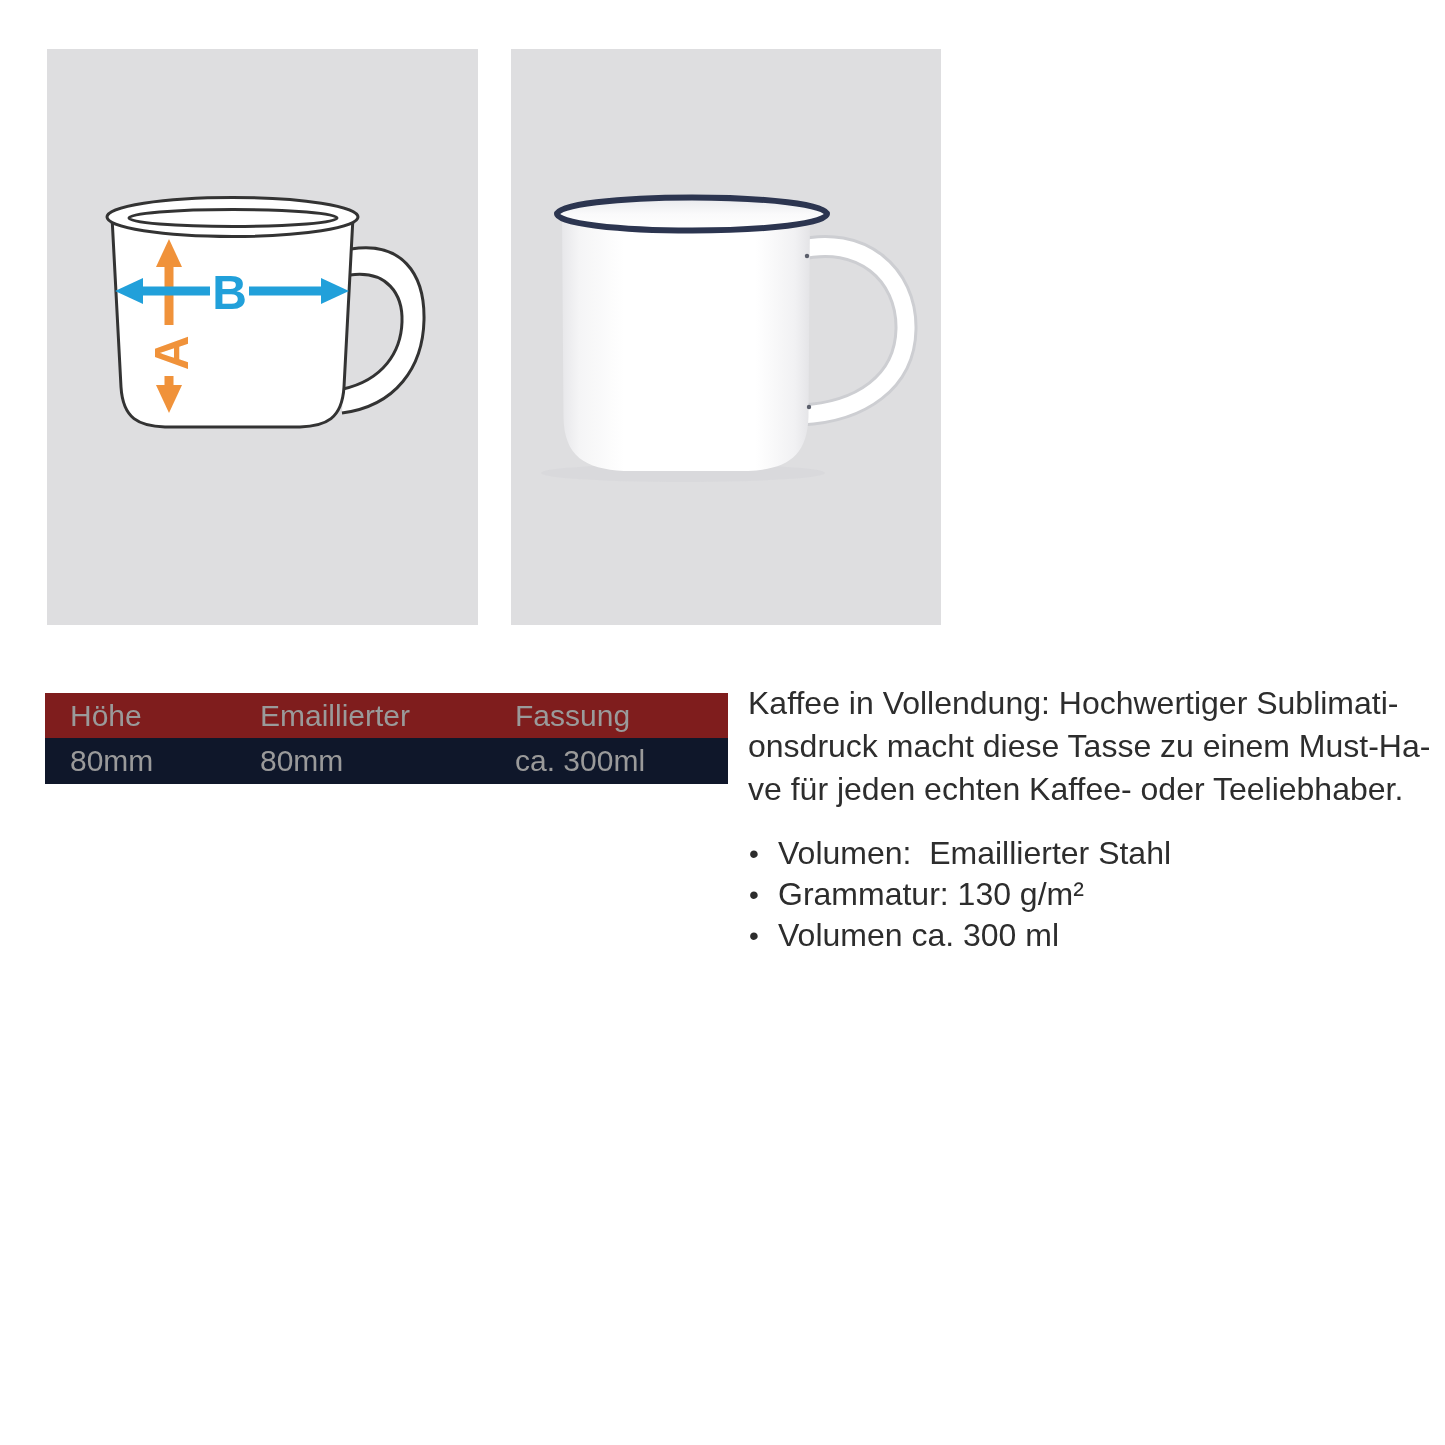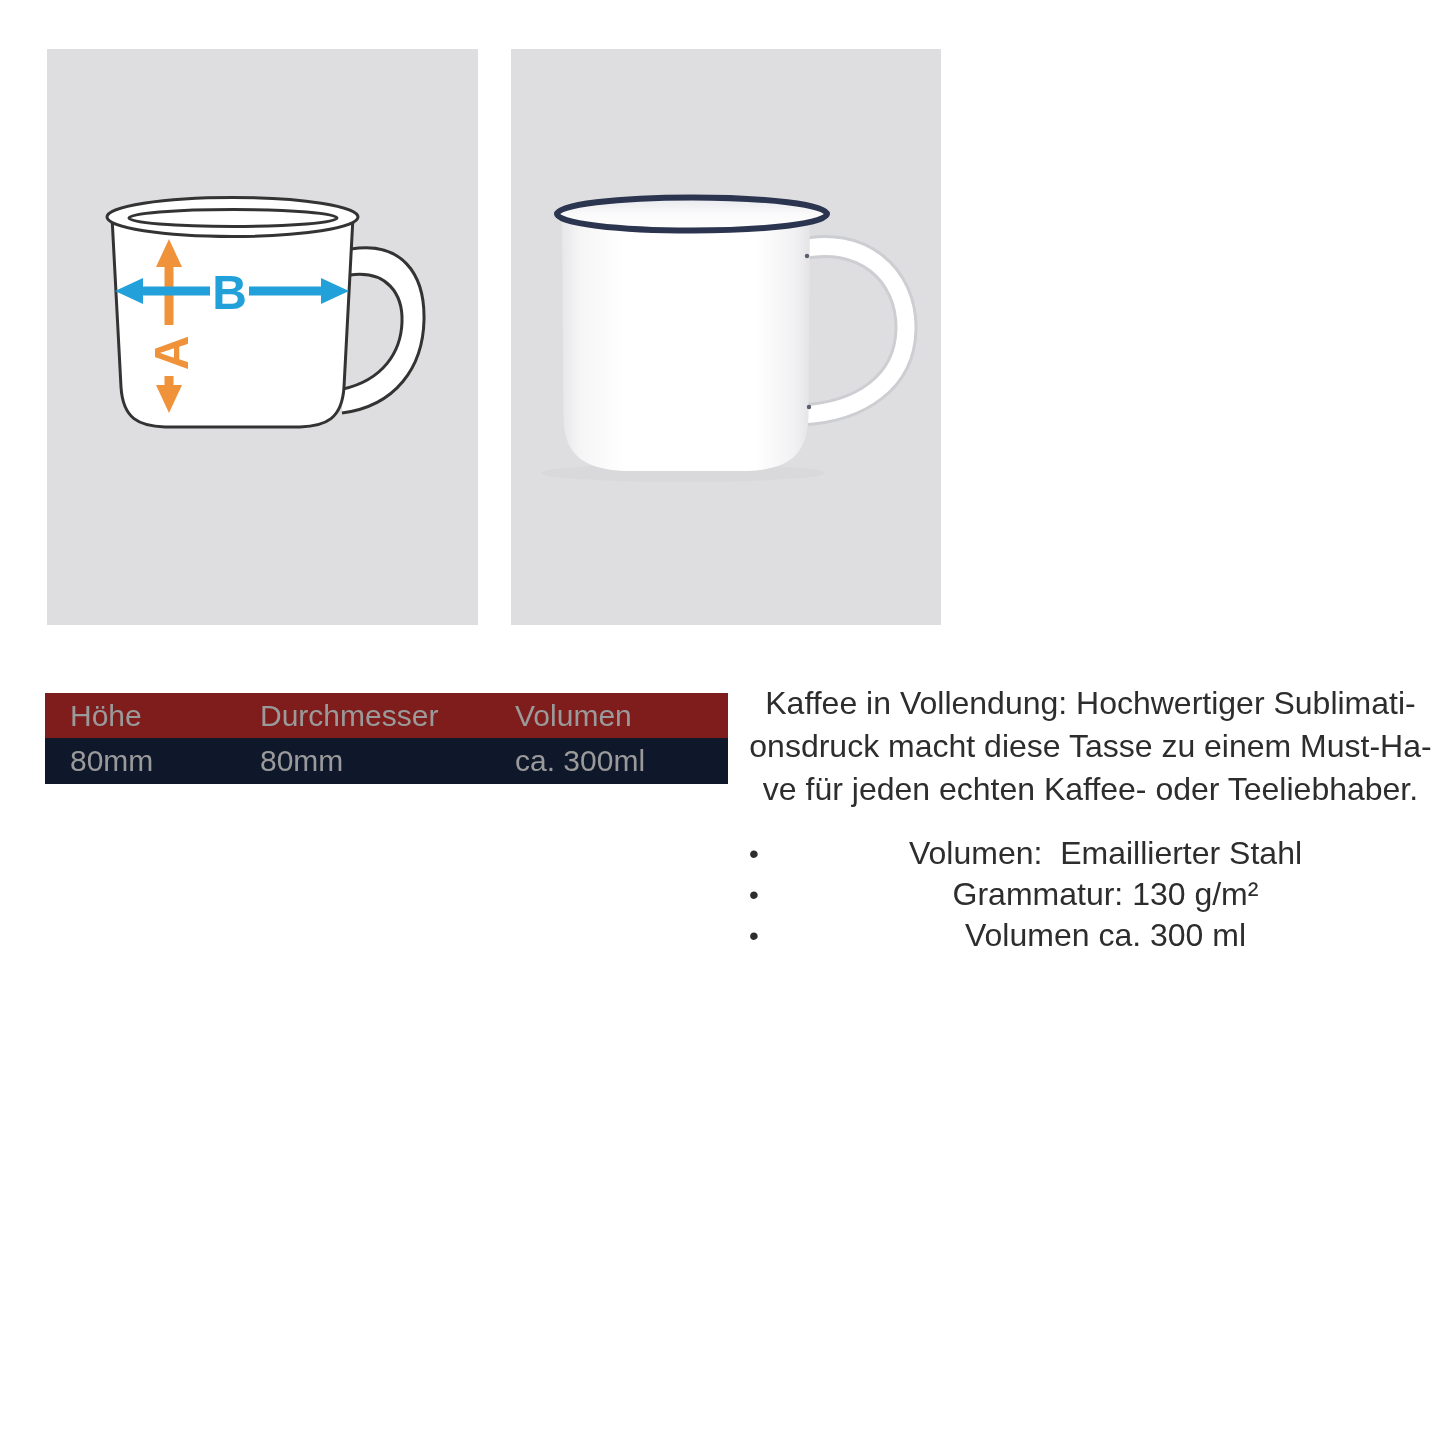--- a/index.html
+++ b/index.html
@@ -35,21 +35,21 @@
     padding:0 0 0 25px; white-space:nowrap;
   }
   table.specs td {
     background:#0f172a; height:46px;
     text-align:left; padding:0 0 0 25px; white-space:nowrap;
   }
 
   
   .description {
     position:absolute; left:748px; top:682px; width:685px;
-    color:#2d2d2d; font-size:32px;text-align:center;
+    color:#2d2d2d; font-size:32px;
   }
   .description p.lead {
     margin:0; line-height:43px;
     white-space:pre-line;
   }
   .description ul {
     list-style:none; margin:22px 0 0 0; padding:0;
   }
   .description li {
     position:relative; line-height:41px;
@@ -131,22 +131,22 @@
 
 <table class="specs">
   <colgroup>
       <col class="c1">
       <col class="c2">
       <col class="c3">
     </colgroup>
   <thead>
     <tr>
       <th>Höhe</th>
-      <th>Durchmesser</th>
-      <th>Volumen</th>
+      <th>Emaillierter</th>
+      <th>Fassung</th>
     </tr>
   </thead>
   <tbody>
     <tr>
       <td>80mm</td>
       <td>80mm</td>
       <td>ca. 300ml</td>
     </tr>
   </tbody>
 </table>

